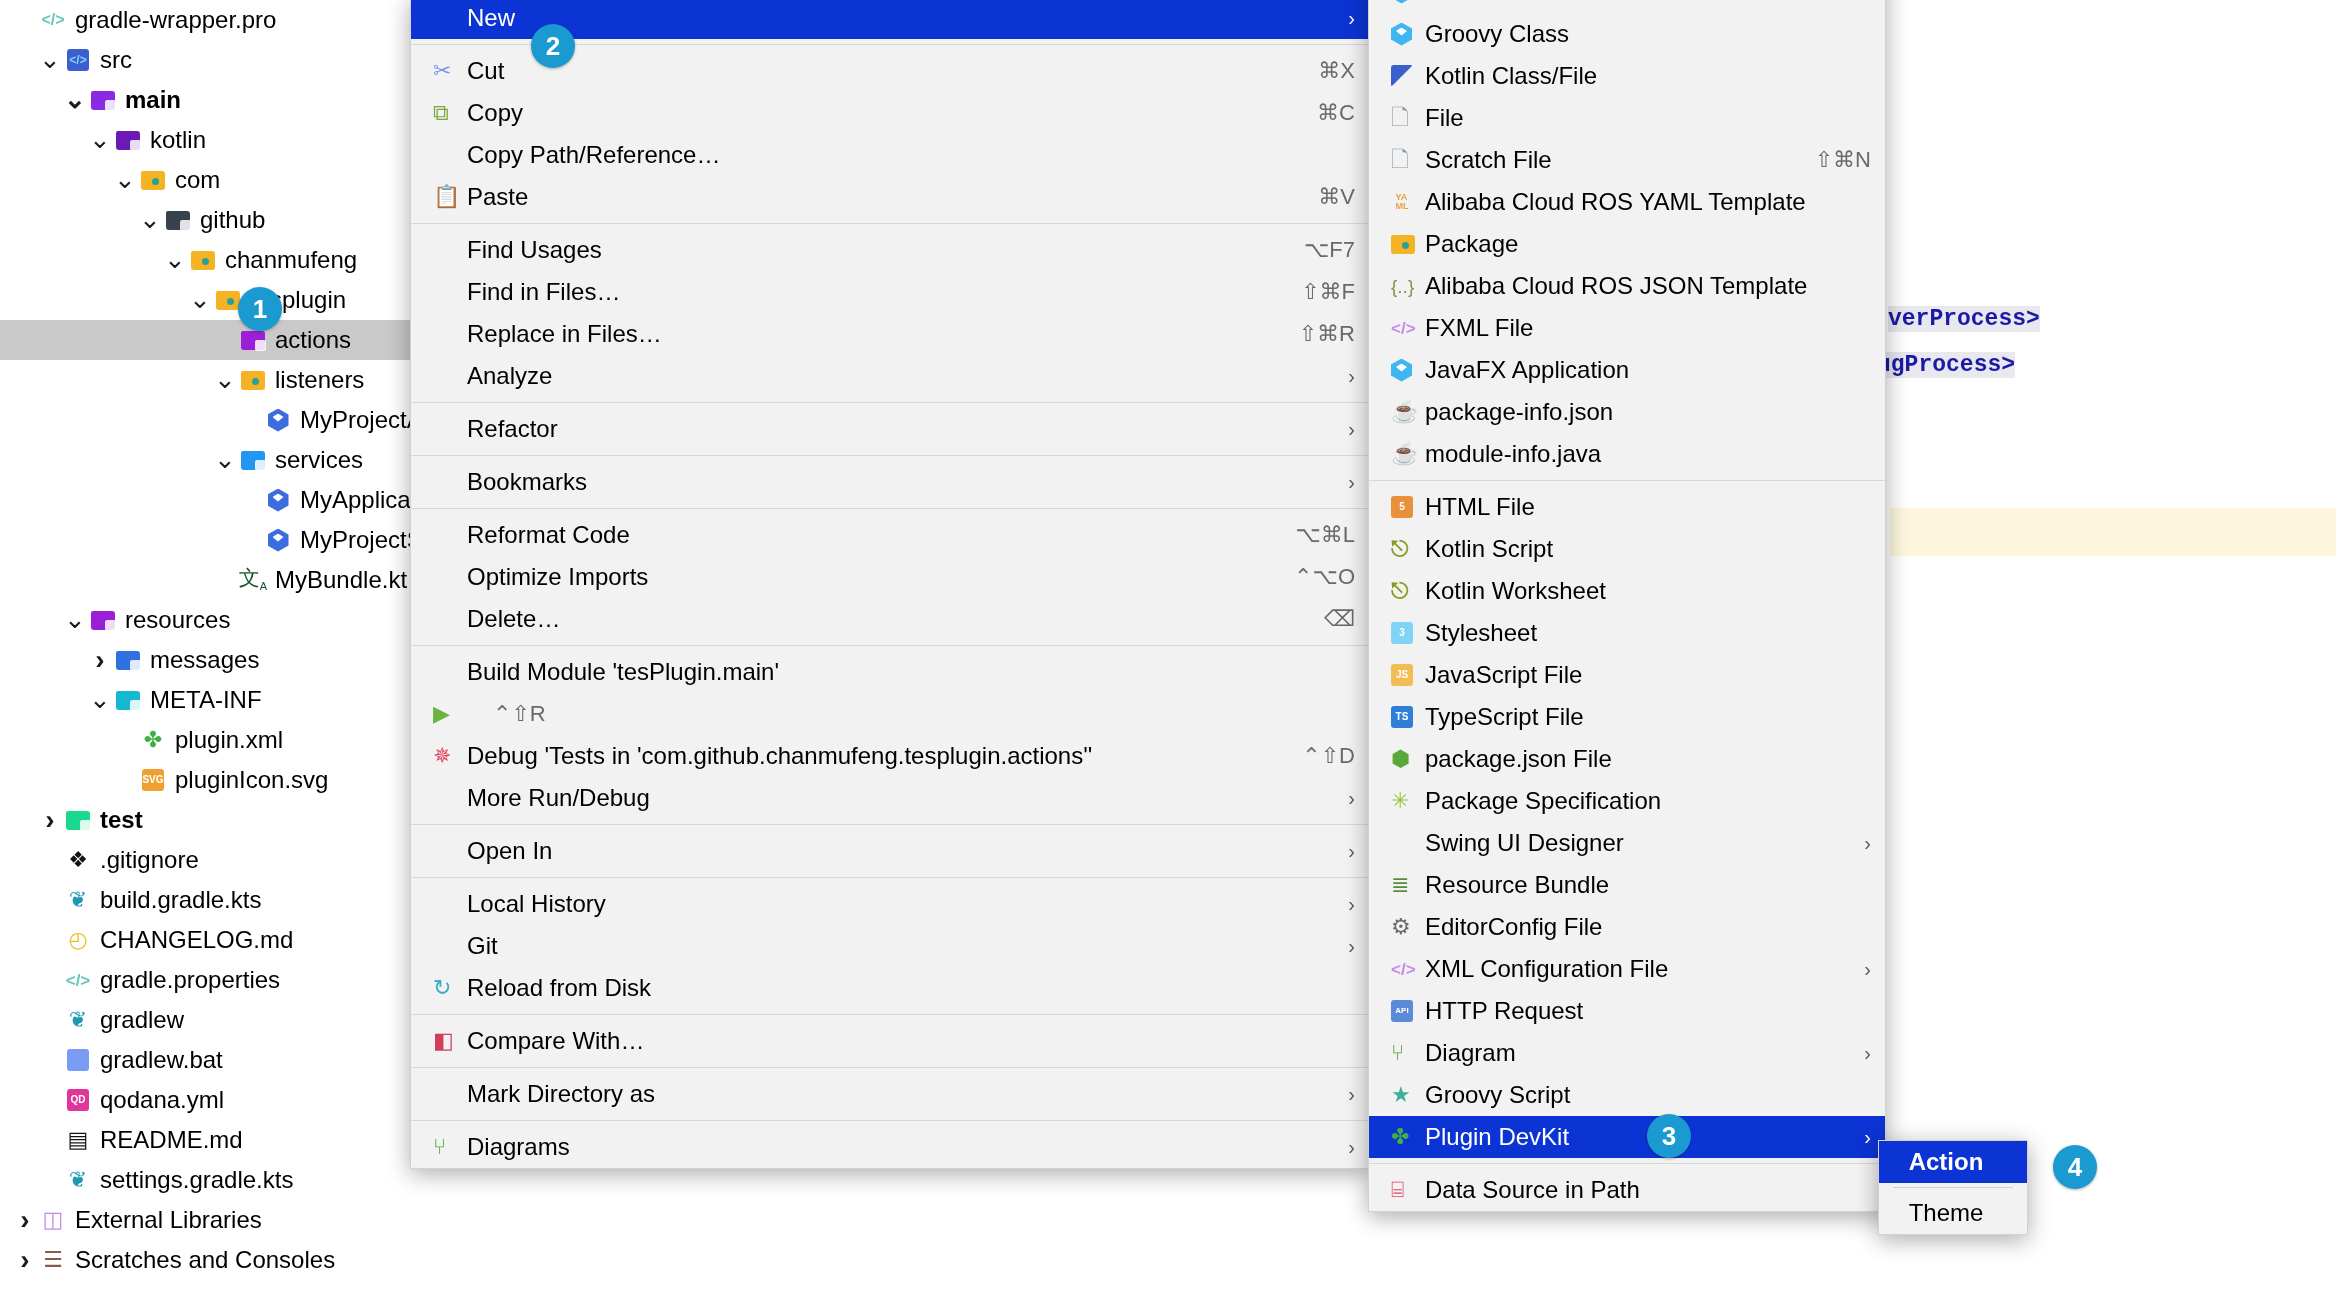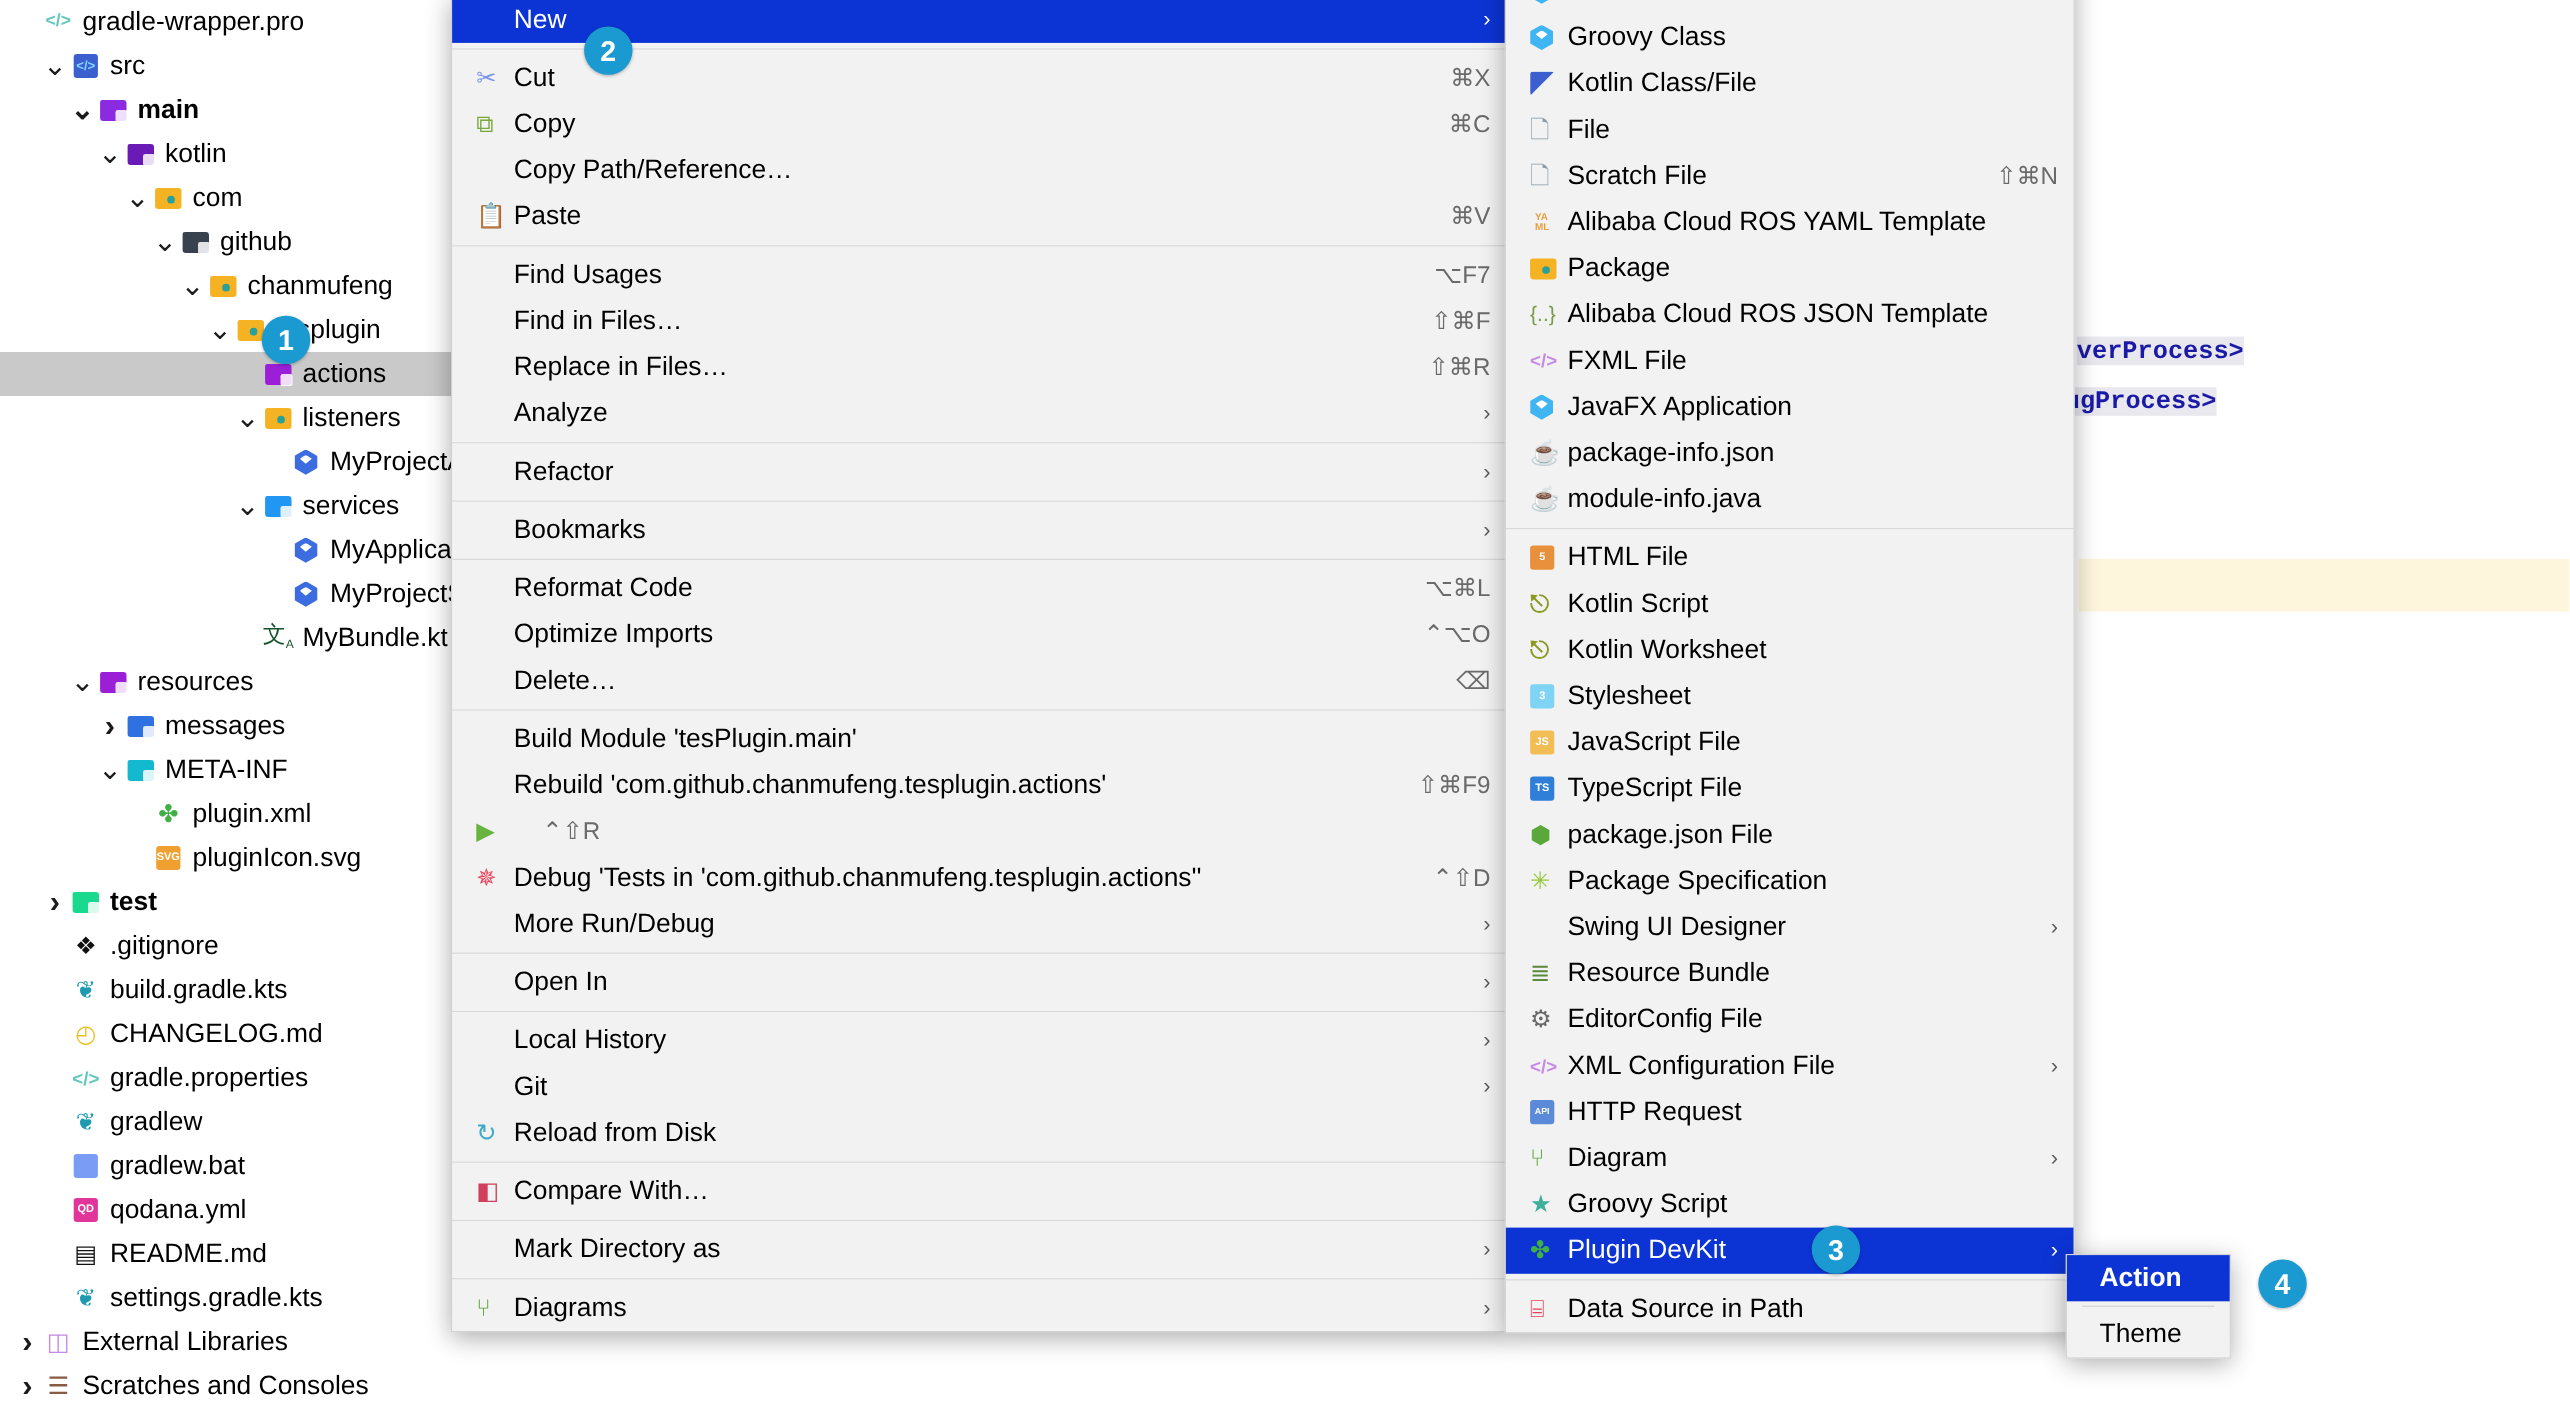--- a/index.html
+++ b/index.html
@@ -404,25 +404,20 @@
       <span class="mic"></span>
       <span class="mtx">Delete…</span>
       <span class="sc">⌫</span>
     </div>
     <div class="sep"></div>
     <div class="mi">
       <span class="mic"></span>
       <span class="mtx">Build Module 'tesPlugin.main'</span>
     </div>
     <div class="mi">
-      <span class="mic"></span>
-      <span class="mtx">Rebuild 'com.github.chanmufeng.tesplugin.actions'</span>
-      <span class="sc">⇧⌘F9</span>
-    </div>
-    <div class="mi">
       <span class="mic">
         <span class="glyph" style="color:#69b341;">▶</span>
       </span>
       <span class="sc">⌃⇧R</span>
     </div>
     <div class="mi">
       <span class="mic">
         <span class="glyph" style="color:#e8455c;">✵</span>
       </span>
       <span class="mtx">Debug 'Tests in 'com.github.chanmufeng.tesplugin.actions''</span>

